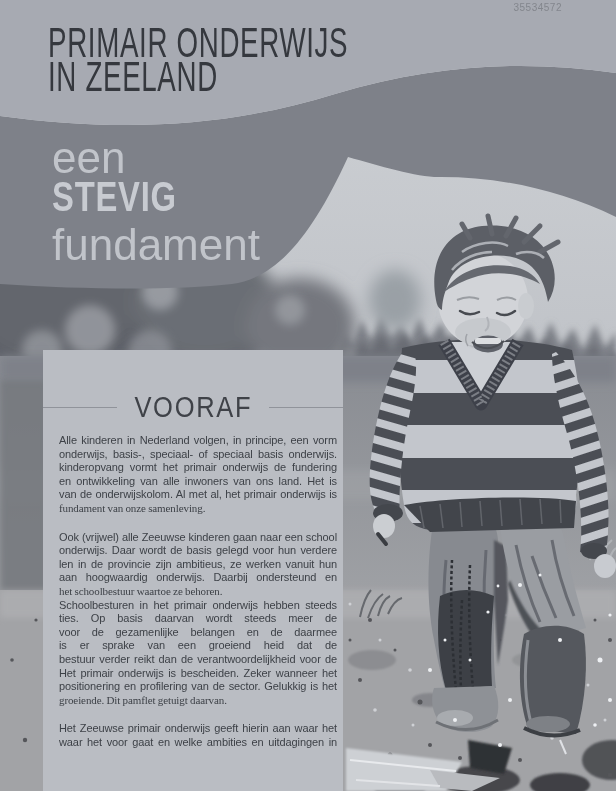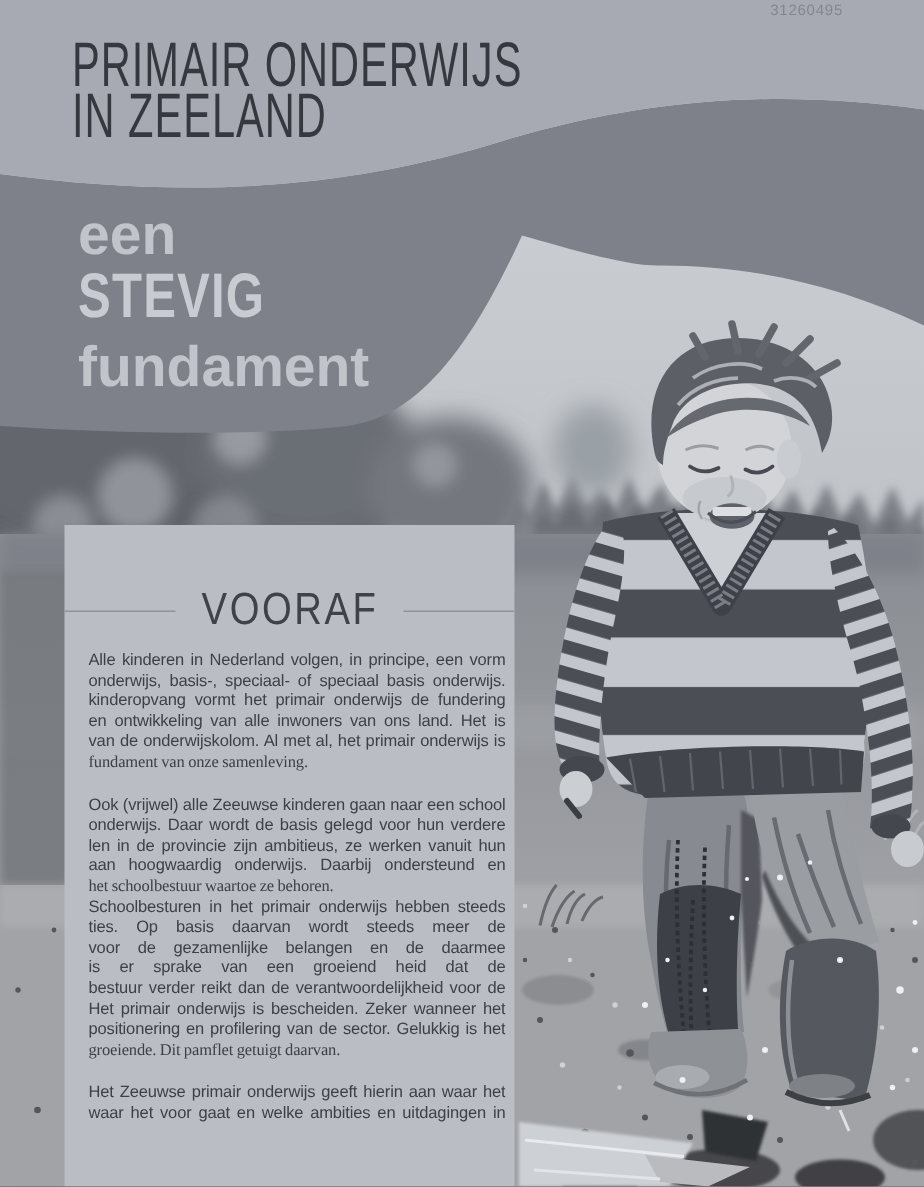--- a/index.html
+++ b/index.html
@@ -16,21 +16,21 @@
   .title{
     position:absolute; left:48px; top:26px;
     font-size:42px; line-height:34px; font-weight:300;
     color:#35383e; letter-spacing:1px; white-space:nowrap;
     transform:scaleX(0.66); transform-origin:left top;
   }
   .band-title{
     position:absolute; left:52px; top:138px;
     color:#c1c4ca; line-height:39px; white-space:nowrap;
   }
-  .band-title .thin{font-size:38px; font-weight:700;}
+  .band-title .thin{font-size:44px; font-weight:400;}
   .band-title .bold{
     display:inline-block; font-size:42px; font-weight:700; color:#c8cbd1;
     letter-spacing:1px; transform:scaleX(0.78); transform-origin:left center;
   }
   .panel{
     position:absolute; left:43px; top:350px; width:300px; height:441px;
     background:#babdc3; overflow:hidden;
   }
   .heading-row{
     display:flex; align-items:center; margin-top:40px;
@@ -307,21 +307,21 @@
     <path fill="#7e8189" d="M0,116 C120,132 225,128 335,94 C435,64 525,60 616,73
          L616,217
          C560,190 500,177 441,177
          C420,178 380,166 348,157
          C310,240 275,278 232,284
          C180,290 90,290 0,284 Z"></path>
 
     <path fill="#a7aab2" d="M0,0 H616 V73 C525,60 435,64 335,94 C225,128 120,132 0,116 Z"></path>
   </svg>
 
-  <div class="doc-number">31260495</div>
+  <div class="doc-number">35534572</div>
 
   <div class="title">
     <div>PRIMAIR ONDERWIJS</div>
     <div>IN ZEELAND</div>
   </div>
 
   <div class="band-title">
     <div class="thin">een</div>
     <div><span class="bold">STEVIG</span></div>
     <div class="thin">fundament</div>

